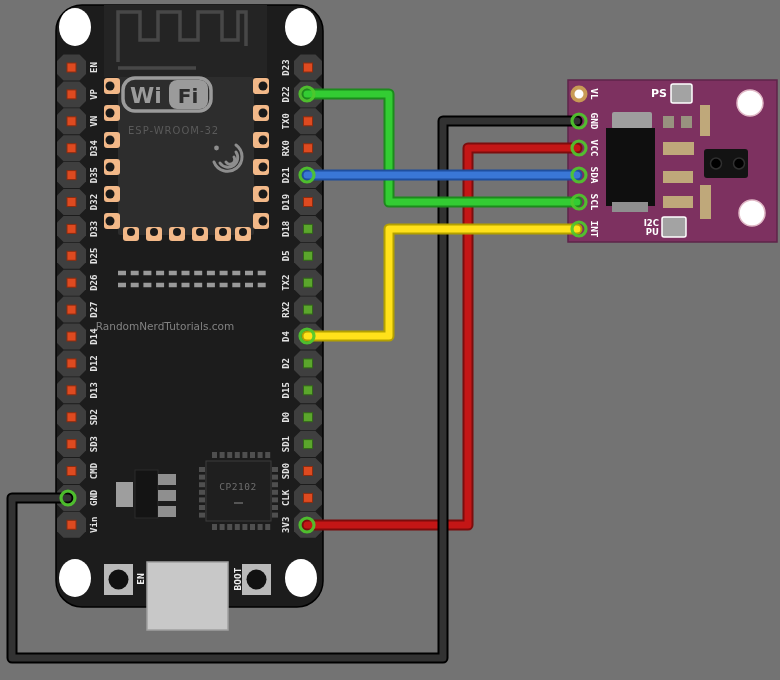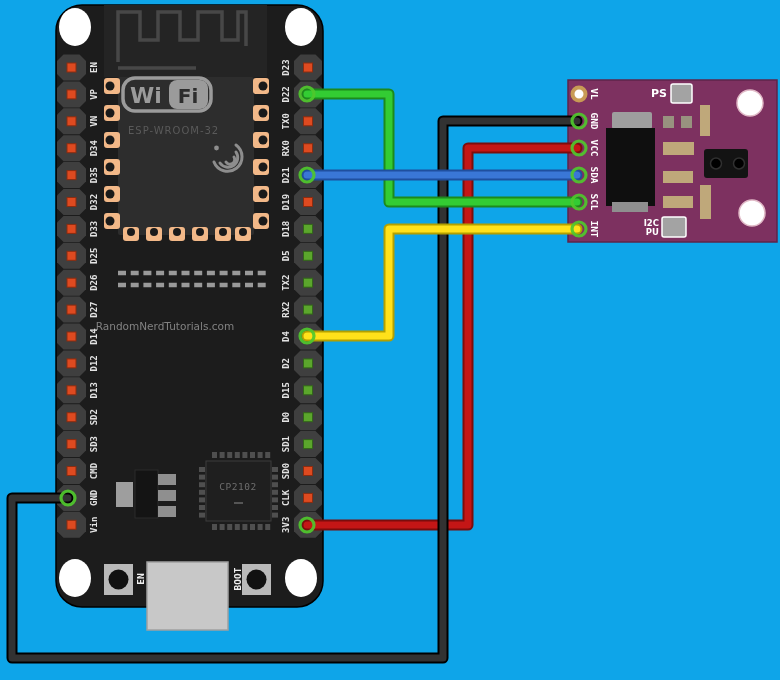--- a/index.html
+++ b/index.html
@@ -1,16 +1,16 @@
 <!DOCTYPE html>
 <html><head>
 <meta charset="utf-8">
 <style>
   html,body{margin:0;padding:0;background:#fff;}
-  .stage{position:relative;width:780px;height:680px;background:#0ea5e9;overflow:hidden;}
+  .stage{position:relative;width:780px;height:680px;background:#737373;overflow:hidden;}
   svg{position:absolute;left:0;top:0;}
   .wire-edge{fill:none;stroke-width:11;stroke-linecap:round;stroke-linejoin:round;}
   .wire-core{fill:none;stroke-width:7;stroke-linecap:round;stroke-linejoin:round;}
   .pin-label{font:bold 9px "DejaVu Sans Mono",monospace;fill:#e3e3e3;}
   .sensor-pin-label{font:bold 9.5px "DejaVu Sans Mono",monospace;fill:#ffffff;}
   .btn-label{font:bold 9.5px "DejaVu Sans Mono",monospace;fill:#f0f0f0;}
   .wifi-txt{font:bold 22px "DejaVu Sans",sans-serif;fill:#9b9b9b;}
   .wifi-txt-inv{font:bold 20px "DejaVu Sans",sans-serif;fill:#2d2d2d;}
   .esp-name{font:10px "DejaVu Sans",sans-serif;fill:#5a5a5a;letter-spacing:1px;}
   .watermark{font:10.5px "DejaVu Sans",sans-serif;fill:#828282;}

